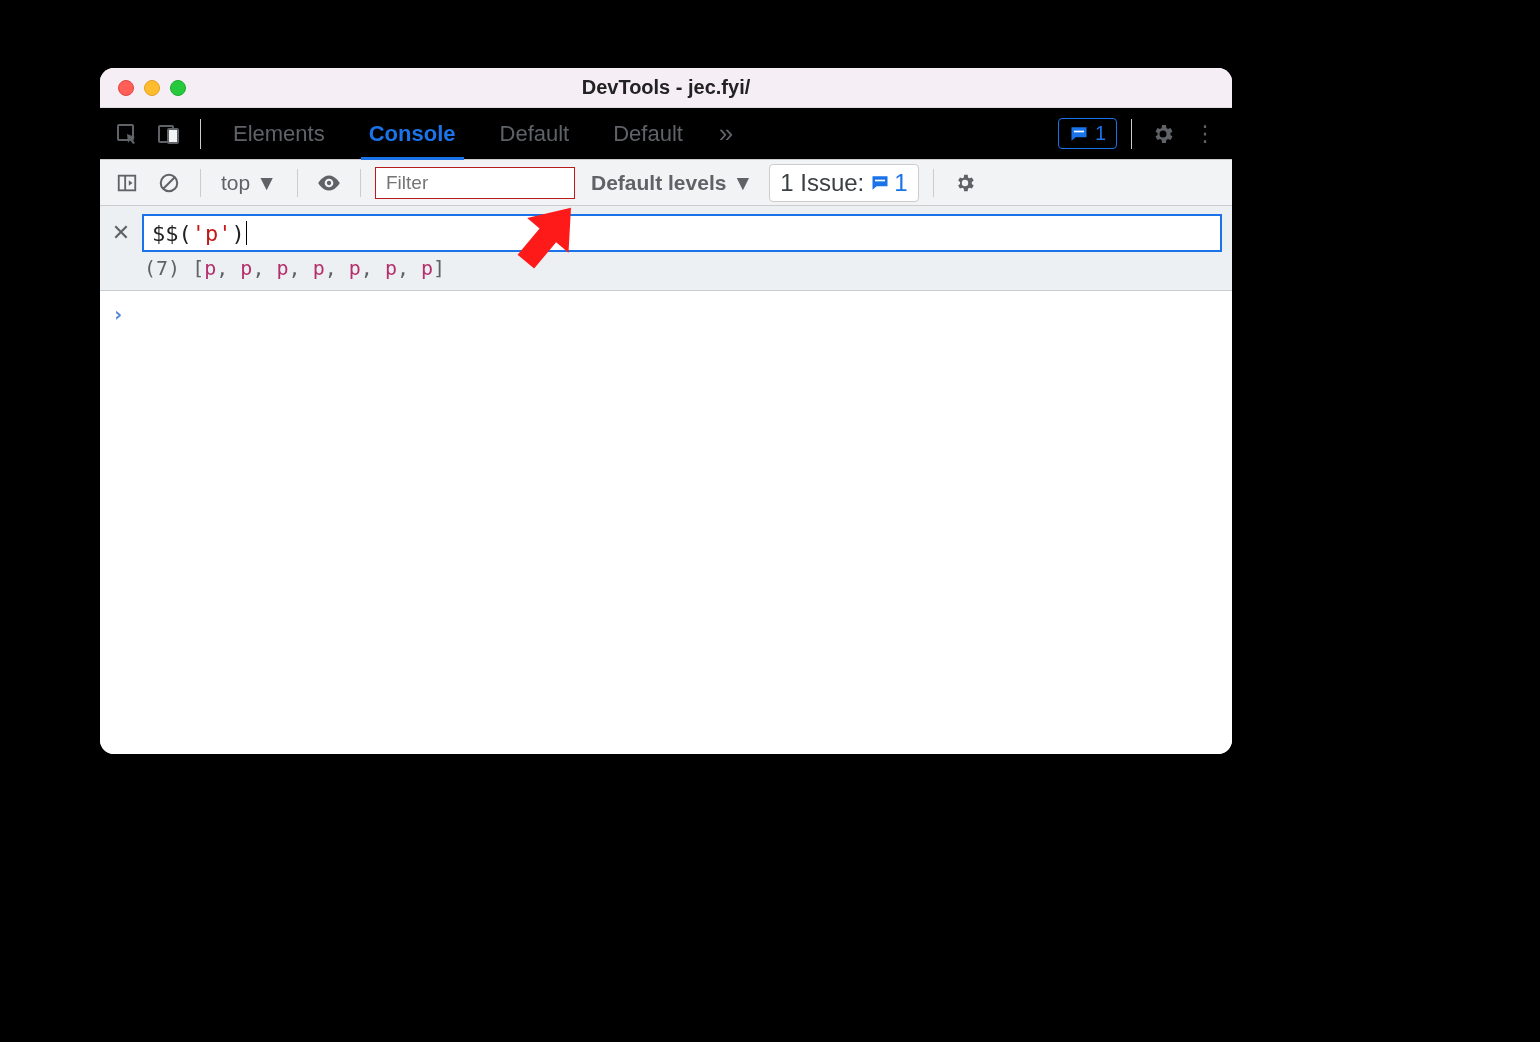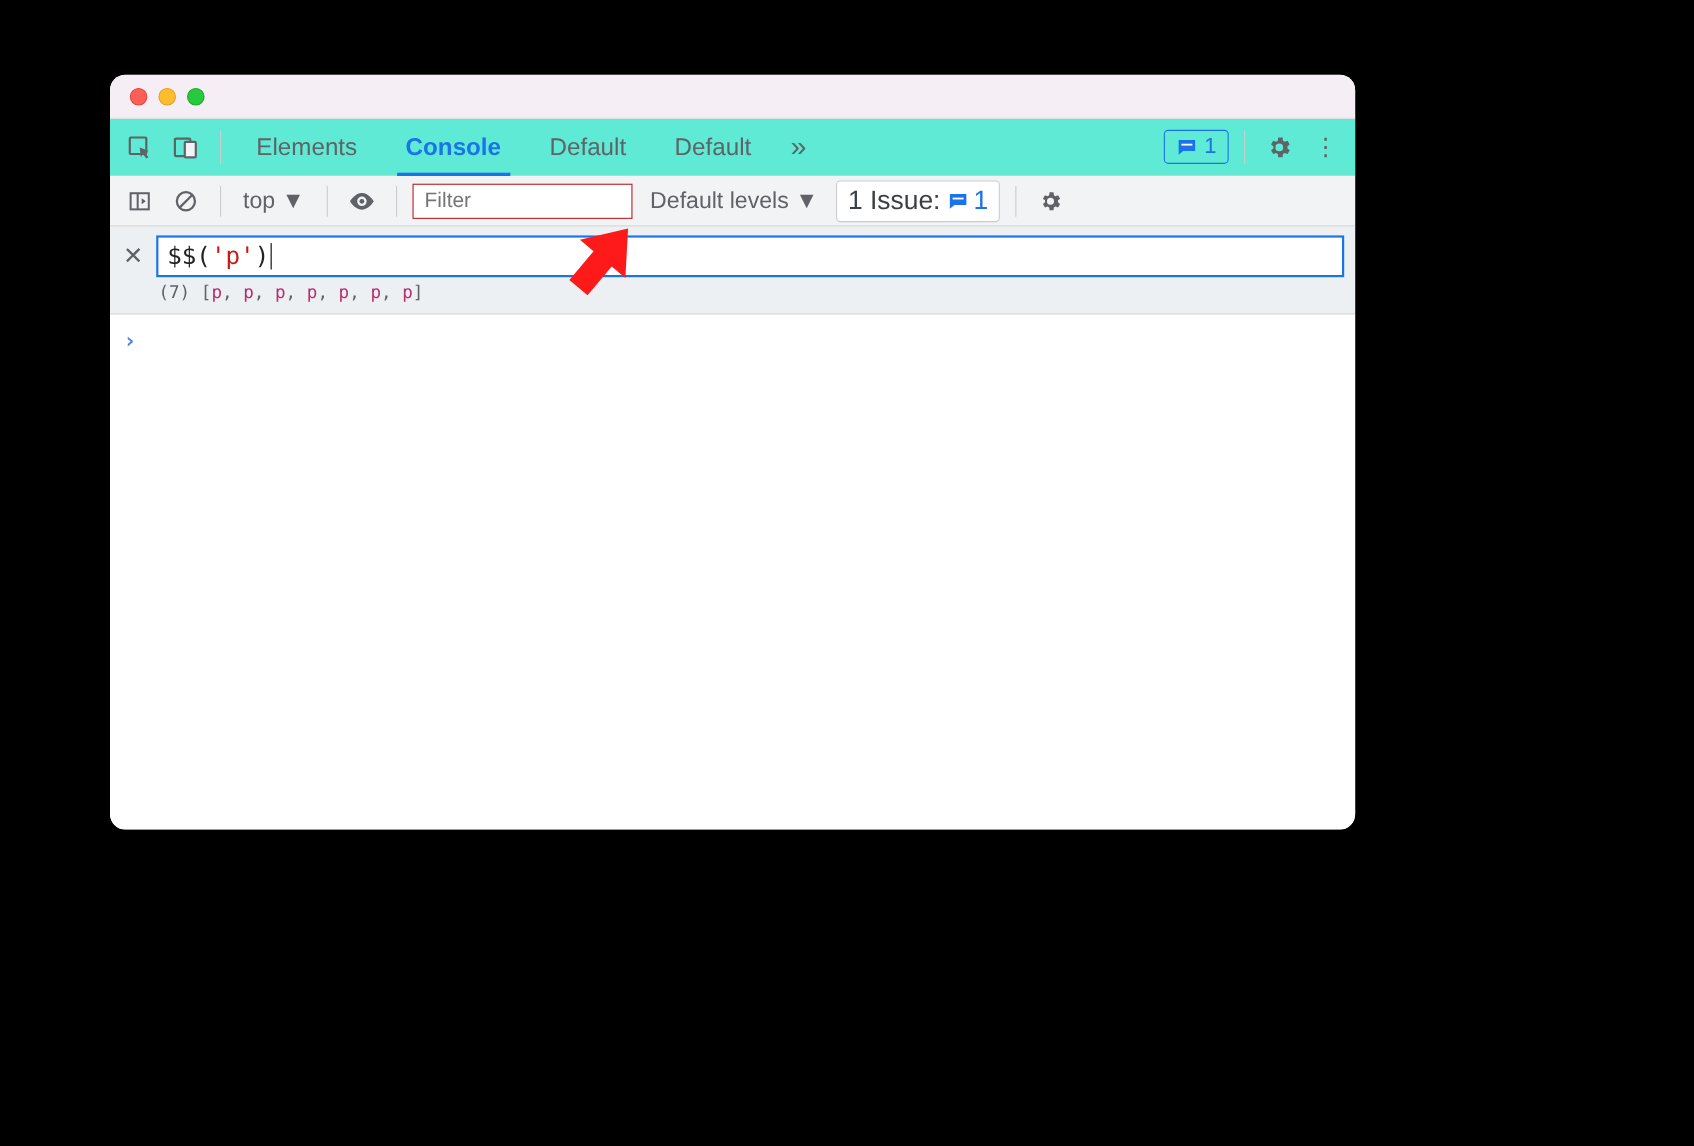--- a/index.html
+++ b/index.html
@@ -49,21 +49,21 @@
     position: absolute;
     left: 0; right: 0;
     text-align: center;
     font-size: 20px;
     color: #222;
     font-weight: 600;
     pointer-events: none;
   }
   .tabbar {
     height: 52px;
-    background: #5eead4;
+    background: #000000;
     border-bottom: 1px solid #ccc;
     display: flex;
     align-items: center;
     padding: 0 10px;
     gap: 8px;
   }
   .tabbar .sep {
     width: 1px; height: 30px; background: #ccc; margin: 0 6px;
   }
   .toolbtn {
@@ -139,20 +139,21 @@
     font-size: 19px;
     padding: 0 10px;
     color: #5f6368;
   }
   .levels {
     font-size: 21px;
     color: #5f6368;
     display: flex; align-items: center; gap: 6px;
     padding: 0 8px;
     cursor: pointer;
+    font-weight: bold;
   }
   .issue-badge {
     display: flex;
     align-items: center;
     gap: 6px;
     border: 1px solid #ccc;
     border-radius: 4px;
     padding: 4px 10px;
     font-size: 24px;
     color: #3c4043;
@@ -198,21 +199,21 @@
   .caret {
     display: inline-block;
     width: 1px; height: 24px;
     background: #000;
     margin-left: 1px;
     vertical-align: middle;
   }
   .result-row {
     padding-left: 34px;
     font-family: Menlo, Consolas, monospace;
-    font-size: 16px;
+    font-size: 20px;
     color: #5f6368;
   }
   .result-row .count { color: #5f6368; }
   .result-row .bracket { color: #5f6368; }
   .result-row .tag { color: #b52f6c; }
   .console-body {
     flex: 1;
     background: #fff;
     padding: 10px 12px;
   }
@@ -246,20 +247,21 @@
 <body>
 
 <div class="window">
 
   <div class="titlebar">
     <div class="traffic">
       <span class="t-red"></span>
       <span class="t-yellow"></span>
       <span class="t-green"></span>
     </div>
+    <div class="title">DevTools - jec.fyi/</div>
   </div>
 
   <div class="tabbar">
     <div class="toolbtn">
       <svg width="24" height="24" viewBox="0 0 24 24" fill="none" stroke="#5f6368" stroke-width="2">
         <rect x="3" y="3" width="15" height="15" rx="1"></rect>
         <path d="M12 12 l8 3 -3 2 3 4 -2 1 -3 -4 -2 3 z" fill="#5f6368" stroke="none"></path>
       </svg>
     </div>
     <div class="toolbtn">

